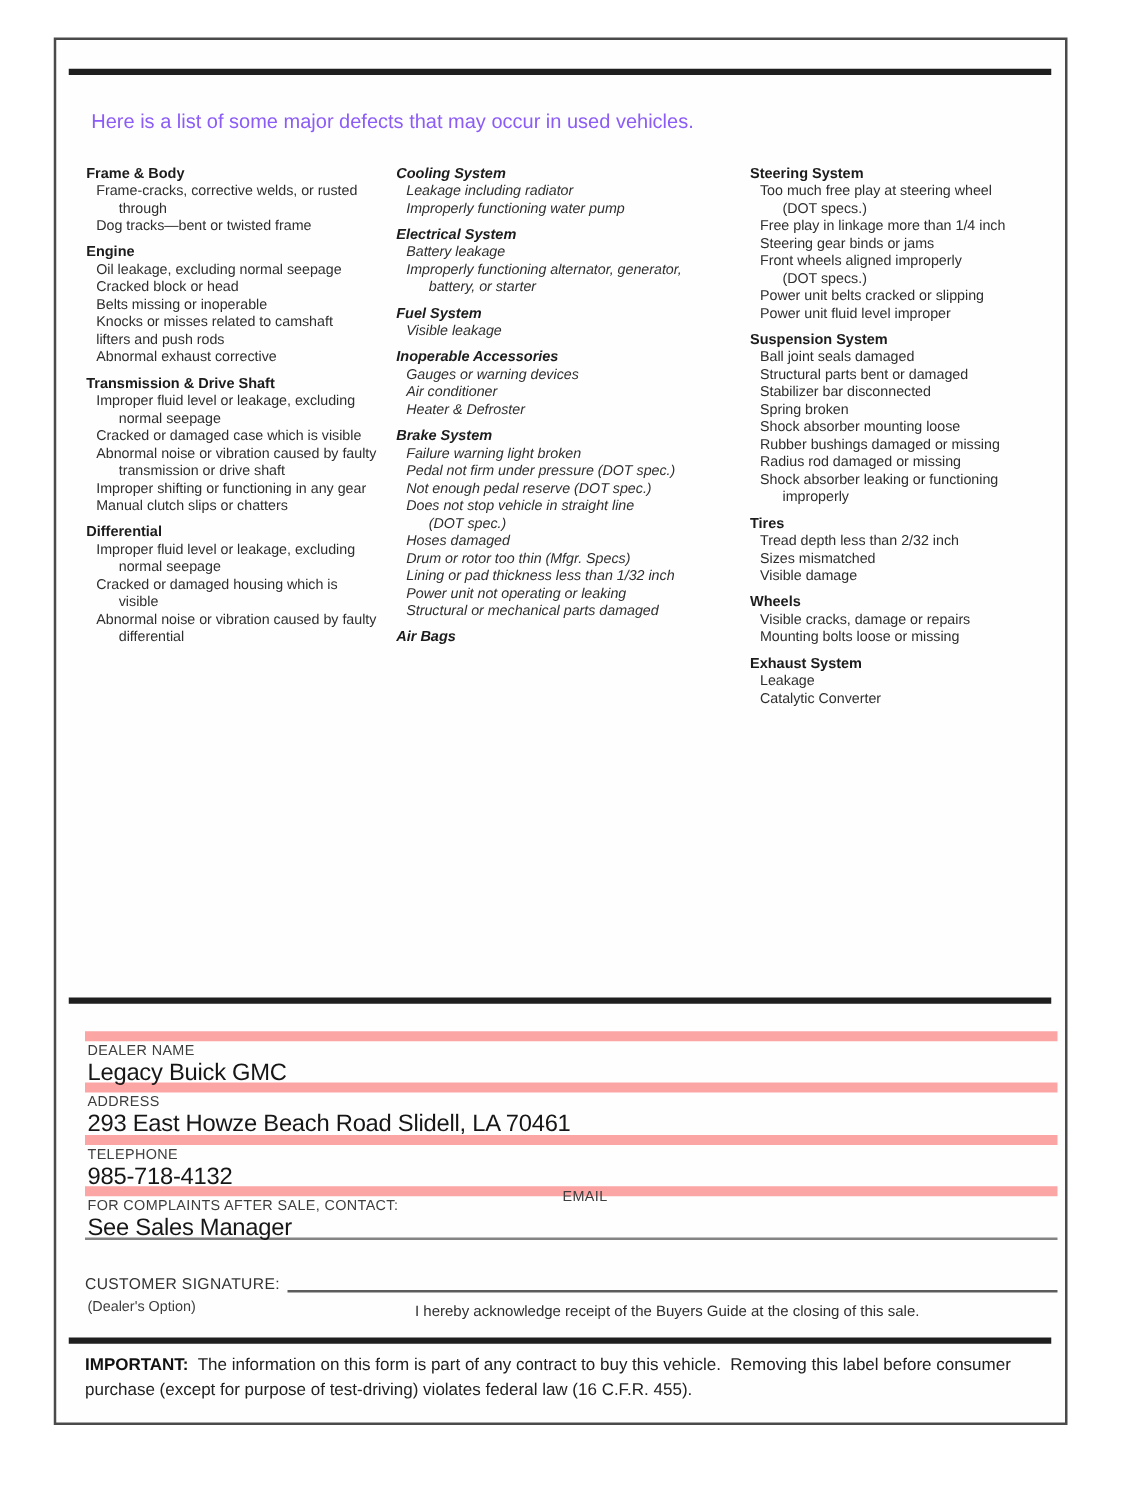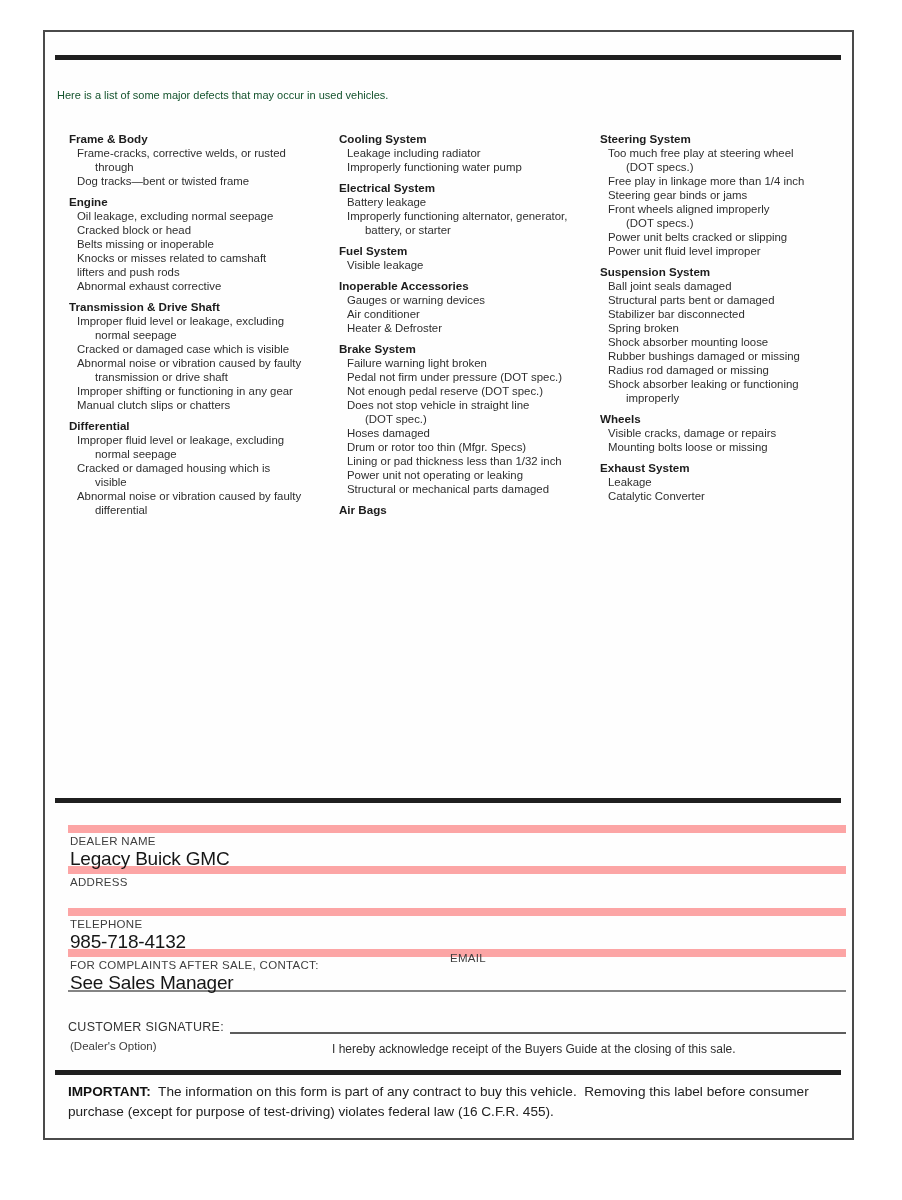--- a/index.html
+++ b/index.html
@@ -9,26 +9,26 @@
   .frame {
     position:absolute; left:43px; top:30px; width:811px; height:1110px;
     border:2px solid #4a4a4a; background:#fefefe;
   }
 
   .rule { position:absolute; height:5px; background:#1f1f1f; left:10px; width:786px; }
   .rule-top    { top:23px; }
   .rule-mid    { top:766px; }
   .rule-bottom { top:1038px; }
 
-  .intro { position:absolute; left:12px; top:57px; font-size:11px; color:#14532d; }
+  .intro { position:absolute; left:28px; top:57px; font-size:16px; color:#8b5cf6; }
 
   .columns { position:absolute; left:24px; top:100px; width:762px; height:460px; }
   .defect-col { position:absolute; top:0; font-size:11.4px; line-height:14px; color:#2e2e2e; }
   .defect-col-1 { left:0;   width:253px; }
-  .defect-col-2 { left:270px; width:256px; }
+  .defect-col-2 { left:248px; width:256px;font-style:italic; }
   .defect-col-3 { left:531px; width:245px; }
   .defect-section { margin-bottom:7px; }
   .defect-section-title { font-weight:bold; color:#1c1c1c; font-size:11.6px; }
   .defect-item { padding-left:8px; }
   .defect-item .cont { padding-left:18px; }
 
   
   .fields { position:absolute; left:23px; top:793px; width:778px; }
   .field-row { border-top:8px solid #fca5a5; padding:2px 0 0 2px; }
   .field-row.h41 { height:41px; }
@@ -145,20 +145,26 @@
             <div class="defect-item">Ball joint seals damaged</div>
             <div class="defect-item">Structural parts bent or damaged</div>
             <div class="defect-item">Stabilizer bar disconnected</div>
             <div class="defect-item">Spring broken</div>
             <div class="defect-item">Shock absorber mounting loose</div>
             <div class="defect-item">Rubber bushings damaged or missing</div>
             <div class="defect-item">Radius rod damaged or missing</div>
             <div class="defect-item">Shock absorber leaking or functioning<div class="cont">improperly</div></div>
           </div>
           <div class="defect-section">
+            <div class="defect-section-title">Tires</div>
+            <div class="defect-item">Tread depth less than 2/32 inch</div>
+            <div class="defect-item">Sizes mismatched</div>
+            <div class="defect-item">Visible damage</div>
+          </div>
+          <div class="defect-section">
             <div class="defect-section-title">Wheels</div>
             <div class="defect-item">Visible cracks, damage or repairs</div>
             <div class="defect-item">Mounting bolts loose or missing</div>
           </div>
           <div class="defect-section">
             <div class="defect-section-title">Exhaust System</div>
             <div class="defect-item">Leakage</div>
             <div class="defect-item">Catalytic Converter</div>
           </div>
         </div>
@@ -166,20 +172,21 @@
 
     <div class="rule rule-mid"></div>
 
     <div class="fields">
       <div class="field-row h41">
         <div class="field-label">DEALER NAME</div>
         <div class="field-value">Legacy Buick GMC</div>
       </div>
       <div class="field-row h42">
         <div class="field-label">ADDRESS</div>
+        <div class="field-value">293 East Howze Beach Road Slidell, LA 70461</div>
       </div>
       <div class="field-row h41 split-row">
         <div class="cell-tel">
           <div class="field-label">TELEPHONE</div>
           <div class="field-value">985-718-4132</div>
         </div>
         <div class="cell-email">
           <div class="field-label">EMAIL</div>
           <div class="field-value"></div>
         </div>

